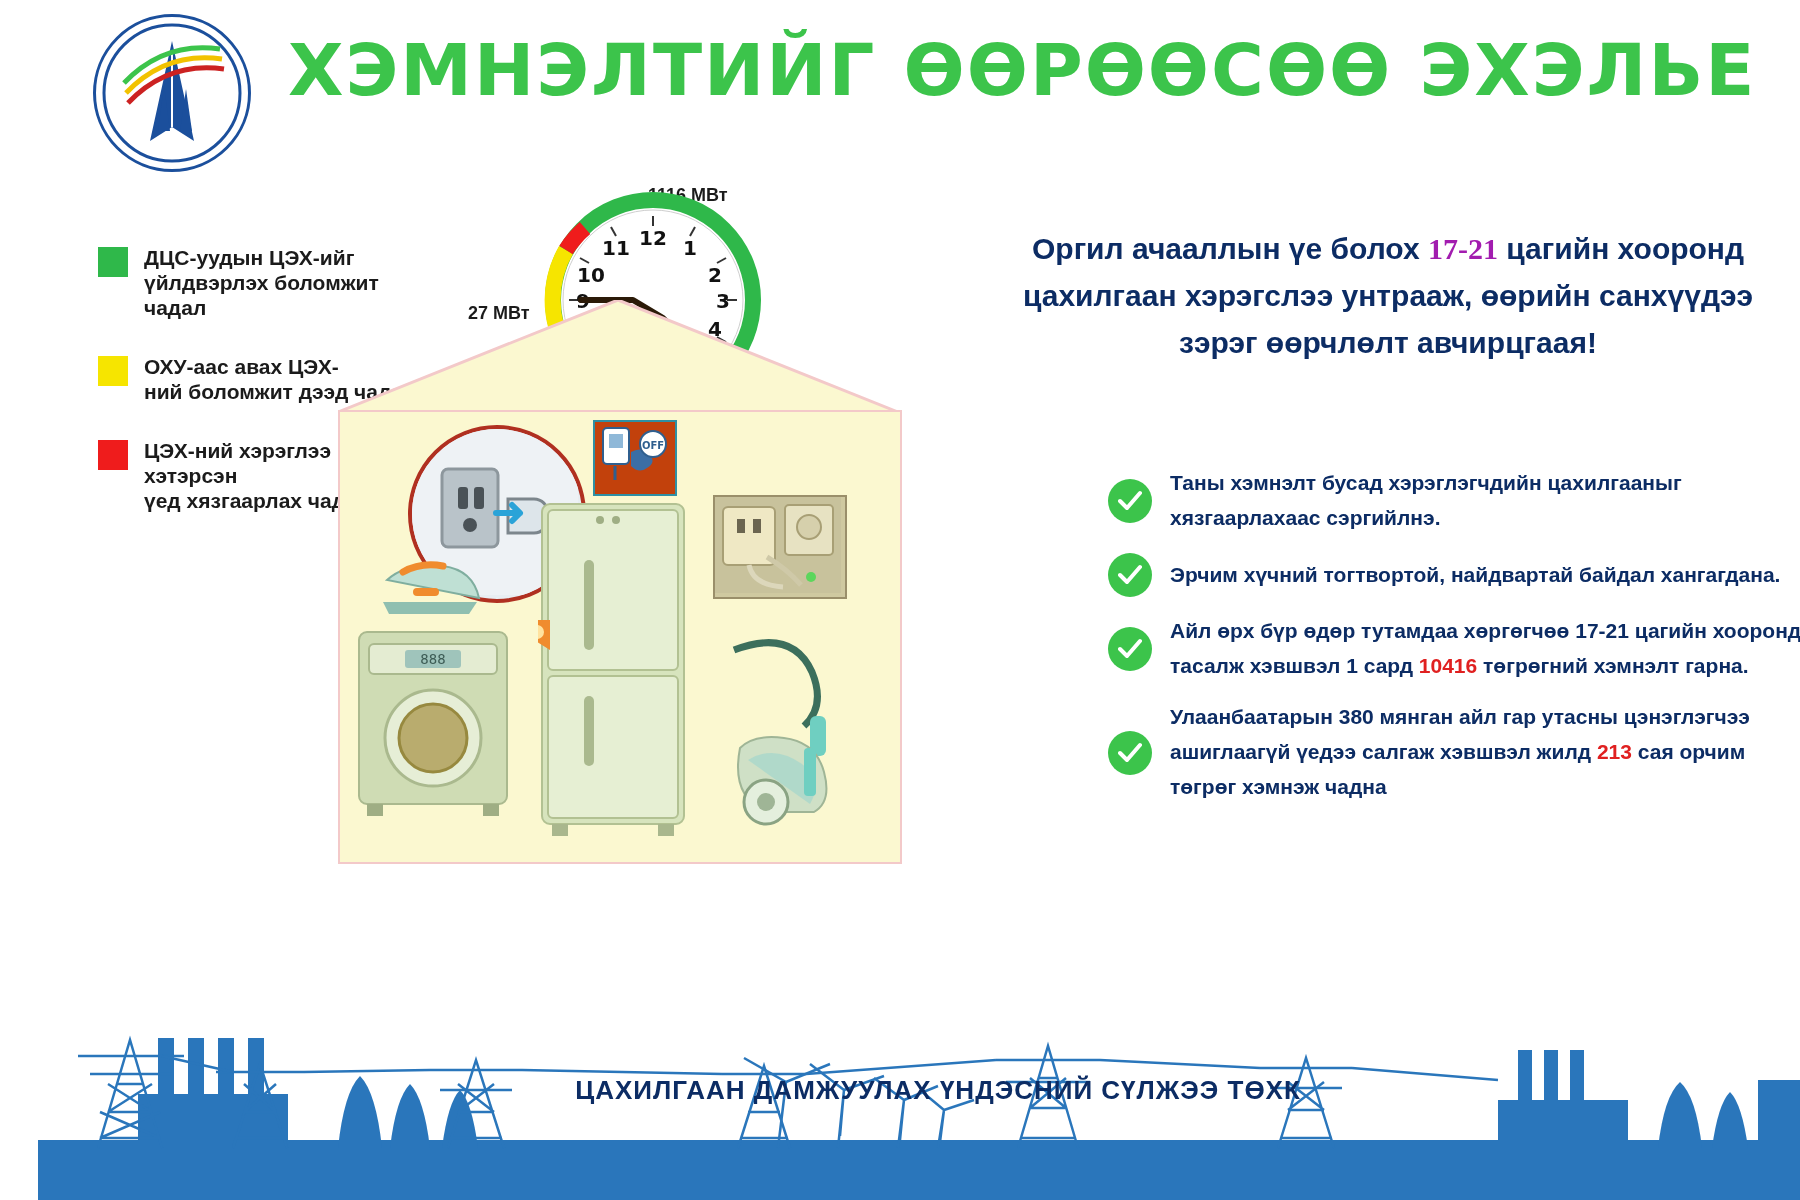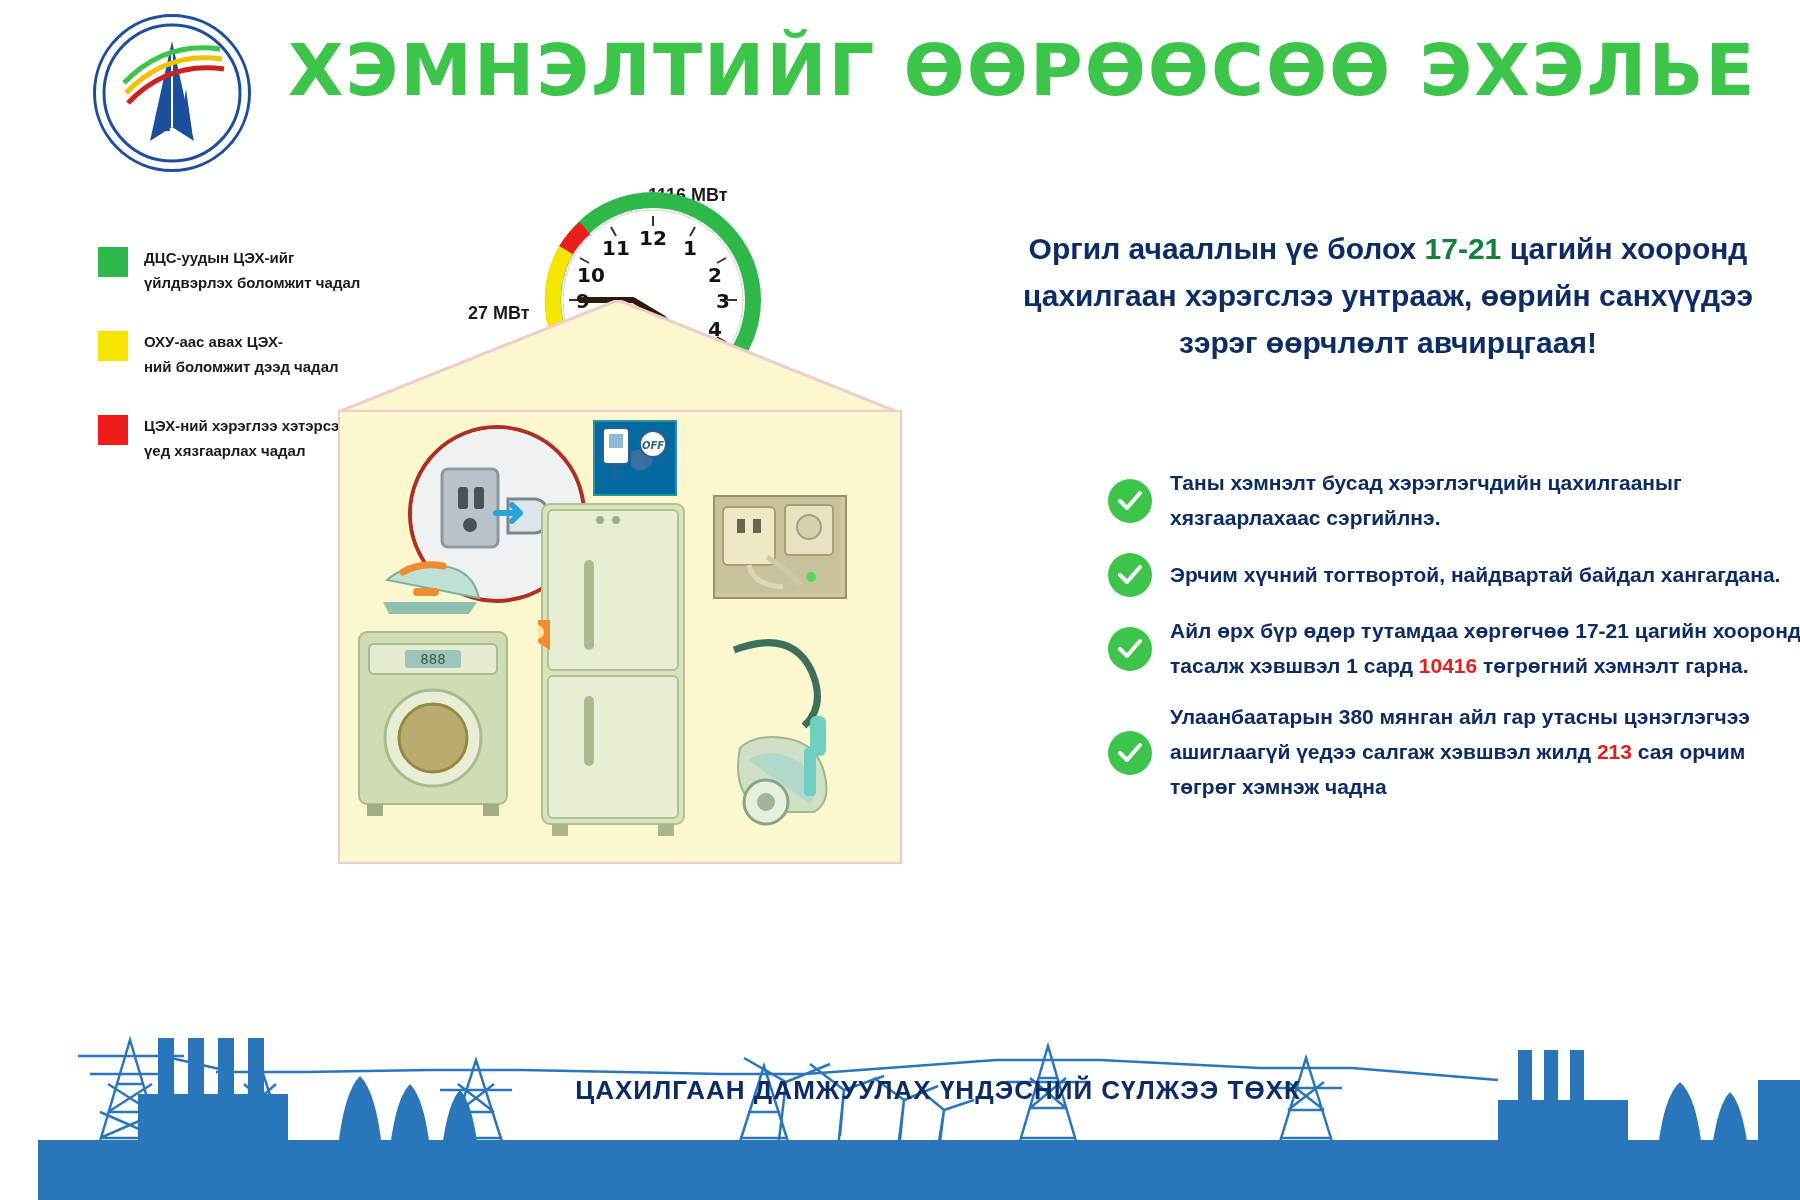--- a/index.html
+++ b/index.html
@@ -19,21 +19,21 @@
   .title{
     position:absolute;left:250px;top:28px;width:1500px;
     font-size:72px;font-weight:bold;letter-spacing:2px;color:#3cc44b;
     font-family:"DejaVu Sans", sans-serif;
   }
 
   
   .legend{position:absolute;left:60px;top:245px;width:330px;}
   .legend-row{display:flex;align-items:flex-start;margin-bottom:34px;}
   .swatch{width:30px;height:30px;flex:0 0 30px;margin-right:16px;margin-top:2px;}
-  .legend-text{font-size:15px;line-height:25px;color:#1b1b1b;font-weight:bold;}
+  .legend-text{font-size:21px;line-height:25px;color:#1b1b1b;font-weight:bold;}
 
   
   .clock-area{position:absolute;left:440px;top:185px;width:350px;height:230px;}
   .clock-label{position:absolute;font-size:18px;font-weight:bold;color:#1b1b1b;}
   .lbl-top{left:170px;top:0px;}
   .lbl-left{left:-10px;top:118px;}
   .lbl-bottom{left:30px;top:212px;}
 
   
   .house{position:absolute;left:300px;top:300px;width:560px;height:560px;}
@@ -46,29 +46,29 @@
   .iron{left:35px;top:250px;width:120px;height:70px;}
   
   .washer{left:15px;top:328px;width:160px;height:190px;}
   
   .fridge{left:200px;top:200px;width:150px;height:340px;}
   
   .vacuum{left:380px;top:330px;width:140px;height:200px;}
   
   .socket-photo{left:375px;top:195px;width:130px;height:100px;border:2px solid #9a8f6a;background:#cfc9a0;}
   
-  .off-switch{left:255px;top:120px;width:80px;height:72px;background:#0369a1;border:2px solid #2f8fa3;font-style:italic;}
+  .off-switch{left:255px;top:120px;width:80px;height:72px;background:#c2410c;border:2px solid #2f8fa3;}
   
   .plug-circle{left:70px;top:125px;width:170px;height:170px;border-radius:50%;
      background:#e8eef2;border:4px solid #b03020;overflow:hidden;}
 
   
   .lead{position:absolute;left:955px;top:225px;width:790px;text-align:center;
      font-size:30px;line-height:47px;font-weight:bold;color:#0c2c64;}
-  .lead .hl{color:#15803d;}
+  .lead .hl{color:#a21caf;font-family:Liberation Serif, serif;}
 
   .checklist{position:absolute;left:1070px;top:465px;width:700px;}
   .check-row{display:flex;align-items:center;margin-bottom:16px;}
   .check-icon{flex:0 0 44px;width:44px;height:44px;border-radius:50%;background:#3cc44b;
      margin-right:18px;position:relative;margin-top:2px;}
   .check-icon svg{position:absolute;left:10px;top:11px;}
   .check-text{font-size:21px;line-height:35px;font-weight:bold;color:#0c2c64;max-width:640px;}
   .check-text .hl{color:#e02020;}
   .skyline{position:absolute;left:0;top:1020px;width:1800px;height:180px;}
   .footer-text{position:absolute;left:0;top:1075px;width:1800px;text-align:center;

